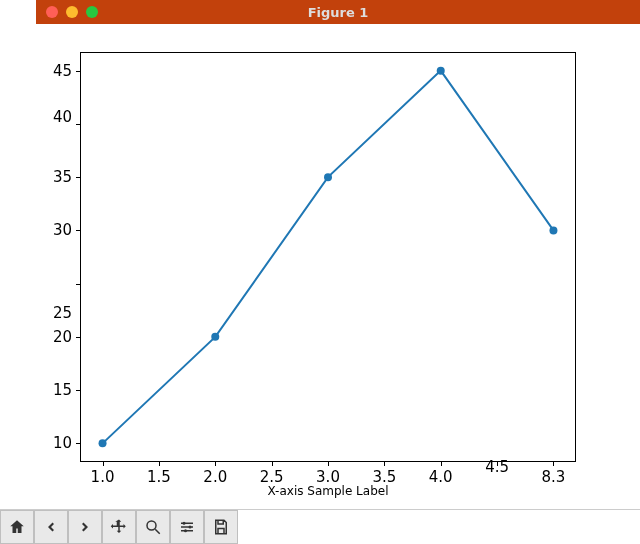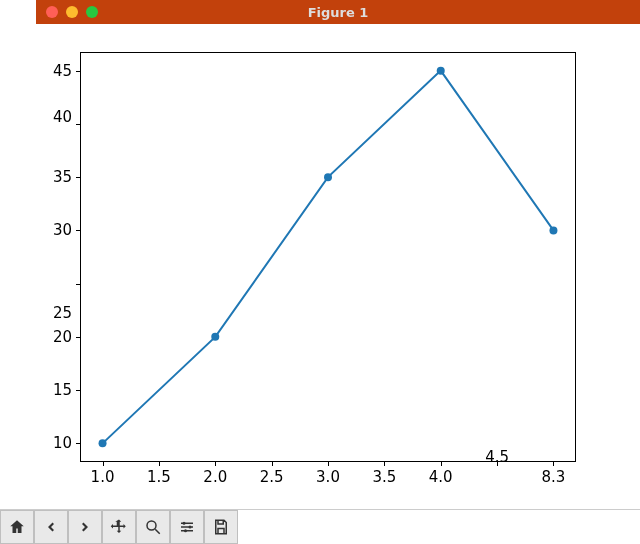--- a/index.html
+++ b/index.html
@@ -41,36 +41,37 @@
   <div class="figure" id="figure" style="height: 482px;">
     <div class="axes-bg" id="axes" style="left: 80px; top: 28px; width: 496px; height: 410px;"></div>
     <svg id="plot-svg" width="640" height="482">
         <path d="M102.54545454545453 419.3636363636364 L215.27272727272725 312.87012987012986 L328 153.12987012987014 L440.72727272727275 46.636363636363626 L553.4545454545455 206.37662337662337 " fill="none" stroke="#1f77b4" stroke-width="2"></path>
         <circle cx="102.54545454545453" cy="419.3636363636364" r="4" fill="#1f77b4"></circle>
         <circle cx="215.27272727272725" cy="312.87012987012986" r="4" fill="#1f77b4"></circle>
         <circle cx="328" cy="153.12987012987014" r="4" fill="#1f77b4"></circle>
         <circle cx="440.72727272727275" cy="46.636363636363626" r="4" fill="#1f77b4"></circle>
         <circle cx="553.4545454545455" cy="206.37662337662337" r="4" fill="#1f77b4"></circle>
       </svg>
+    <div class="xlabel" id="xlabel" style="top: 460px; left: 80px; right: 64px;">X-axis Sample Label</div>
   <div class="xtick-mark" style="left: 102.545px; top: 438px;"></div>
       <div class="tick-label tick-x" style="left: 102.545px; top: 444px;">1.0</div>
       <div class="xtick-mark" style="left: 158.909px; top: 438px;"></div>
       <div class="tick-label tick-x" style="left: 158.909px; top: 444px;">1.5</div>
       <div class="xtick-mark" style="left: 215.273px; top: 438px;"></div>
       <div class="tick-label tick-x" style="left: 215.273px; top: 444px;">2.0</div>
       <div class="xtick-mark" style="left: 271.636px; top: 438px;"></div>
       <div class="tick-label tick-x" style="left: 271.636px; top: 444px;">2.5</div>
       <div class="xtick-mark" style="left: 328px; top: 438px;"></div>
       <div class="tick-label tick-x" style="left: 328px; top: 444px; text-align: center;">3.0</div>
       <div class="xtick-mark" style="left: 384.364px; top: 438px;"></div>
       <div class="tick-label tick-x" style="left: 384.364px; top: 444px;">3.5</div>
       <div class="xtick-mark" style="left: 440.727px; top: 438px;"></div>
       <div class="tick-label tick-x" style="left: 440.727px; top: 444px;">4.0</div>
       <div class="xtick-mark" style="left: 497.091px; top: 438px;"></div>
-      <div class="tick-label tick-x" style="left: 497.091px; top: 424px; text-align: center;">4.5</div>
+      <div class="tick-label tick-x" style="left: 497.091px; top: 434px; text-align: center;">4.5</div>
       <div class="xtick-mark" style="left: 553.455px; top: 438px;"></div>
       <div class="tick-label tick-x" style="left: 553.455px; top: 444px;">8.3</div>
       <div class="ytick-mark" style="left: 76px; top: 419.364px;"></div>
       <div class="tick-label tick-y" style="left: 72px; top: 419.364px;">10</div>
       <div class="ytick-mark" style="left: 76px; top: 366.117px;"></div>
       <div class="tick-label tick-y" style="left: 72px; top: 366.117px;">15</div>
       <div class="ytick-mark" style="left: 76px; top: 312.87px;"></div>
       <div class="tick-label tick-y" style="left: 72px; top: 312.87px;">20</div>
       <div class="ytick-mark" style="left: 76px; top: 259.623px;"></div>
       <div class="tick-label tick-y" style="left: 72px; top: 257px; margin-top: 32px;">25</div>

